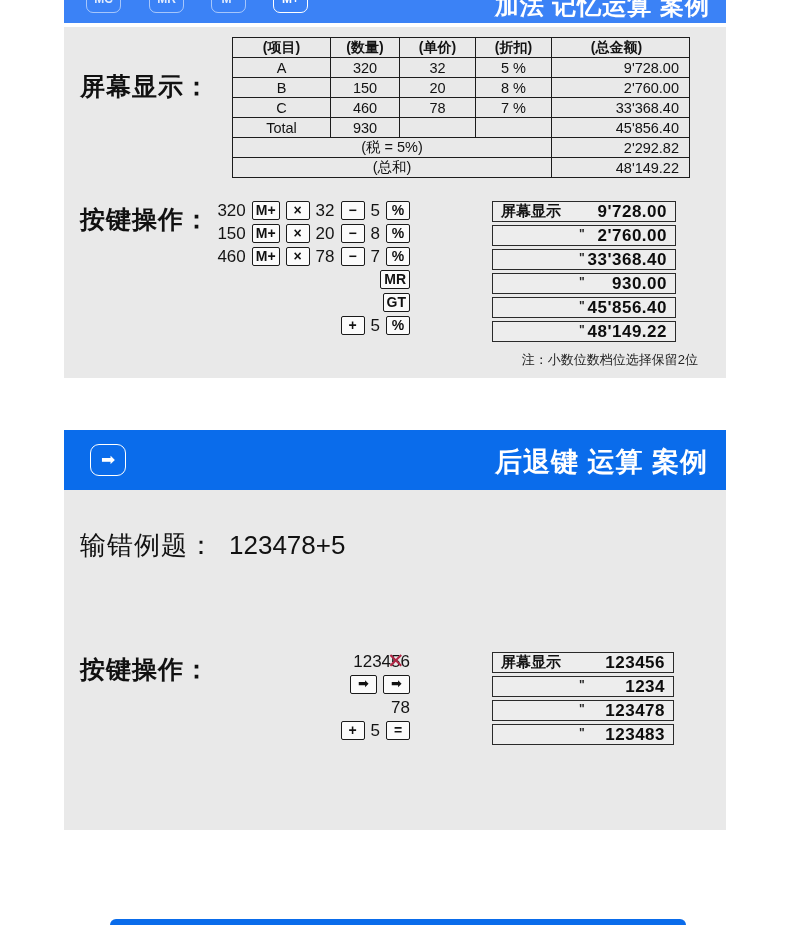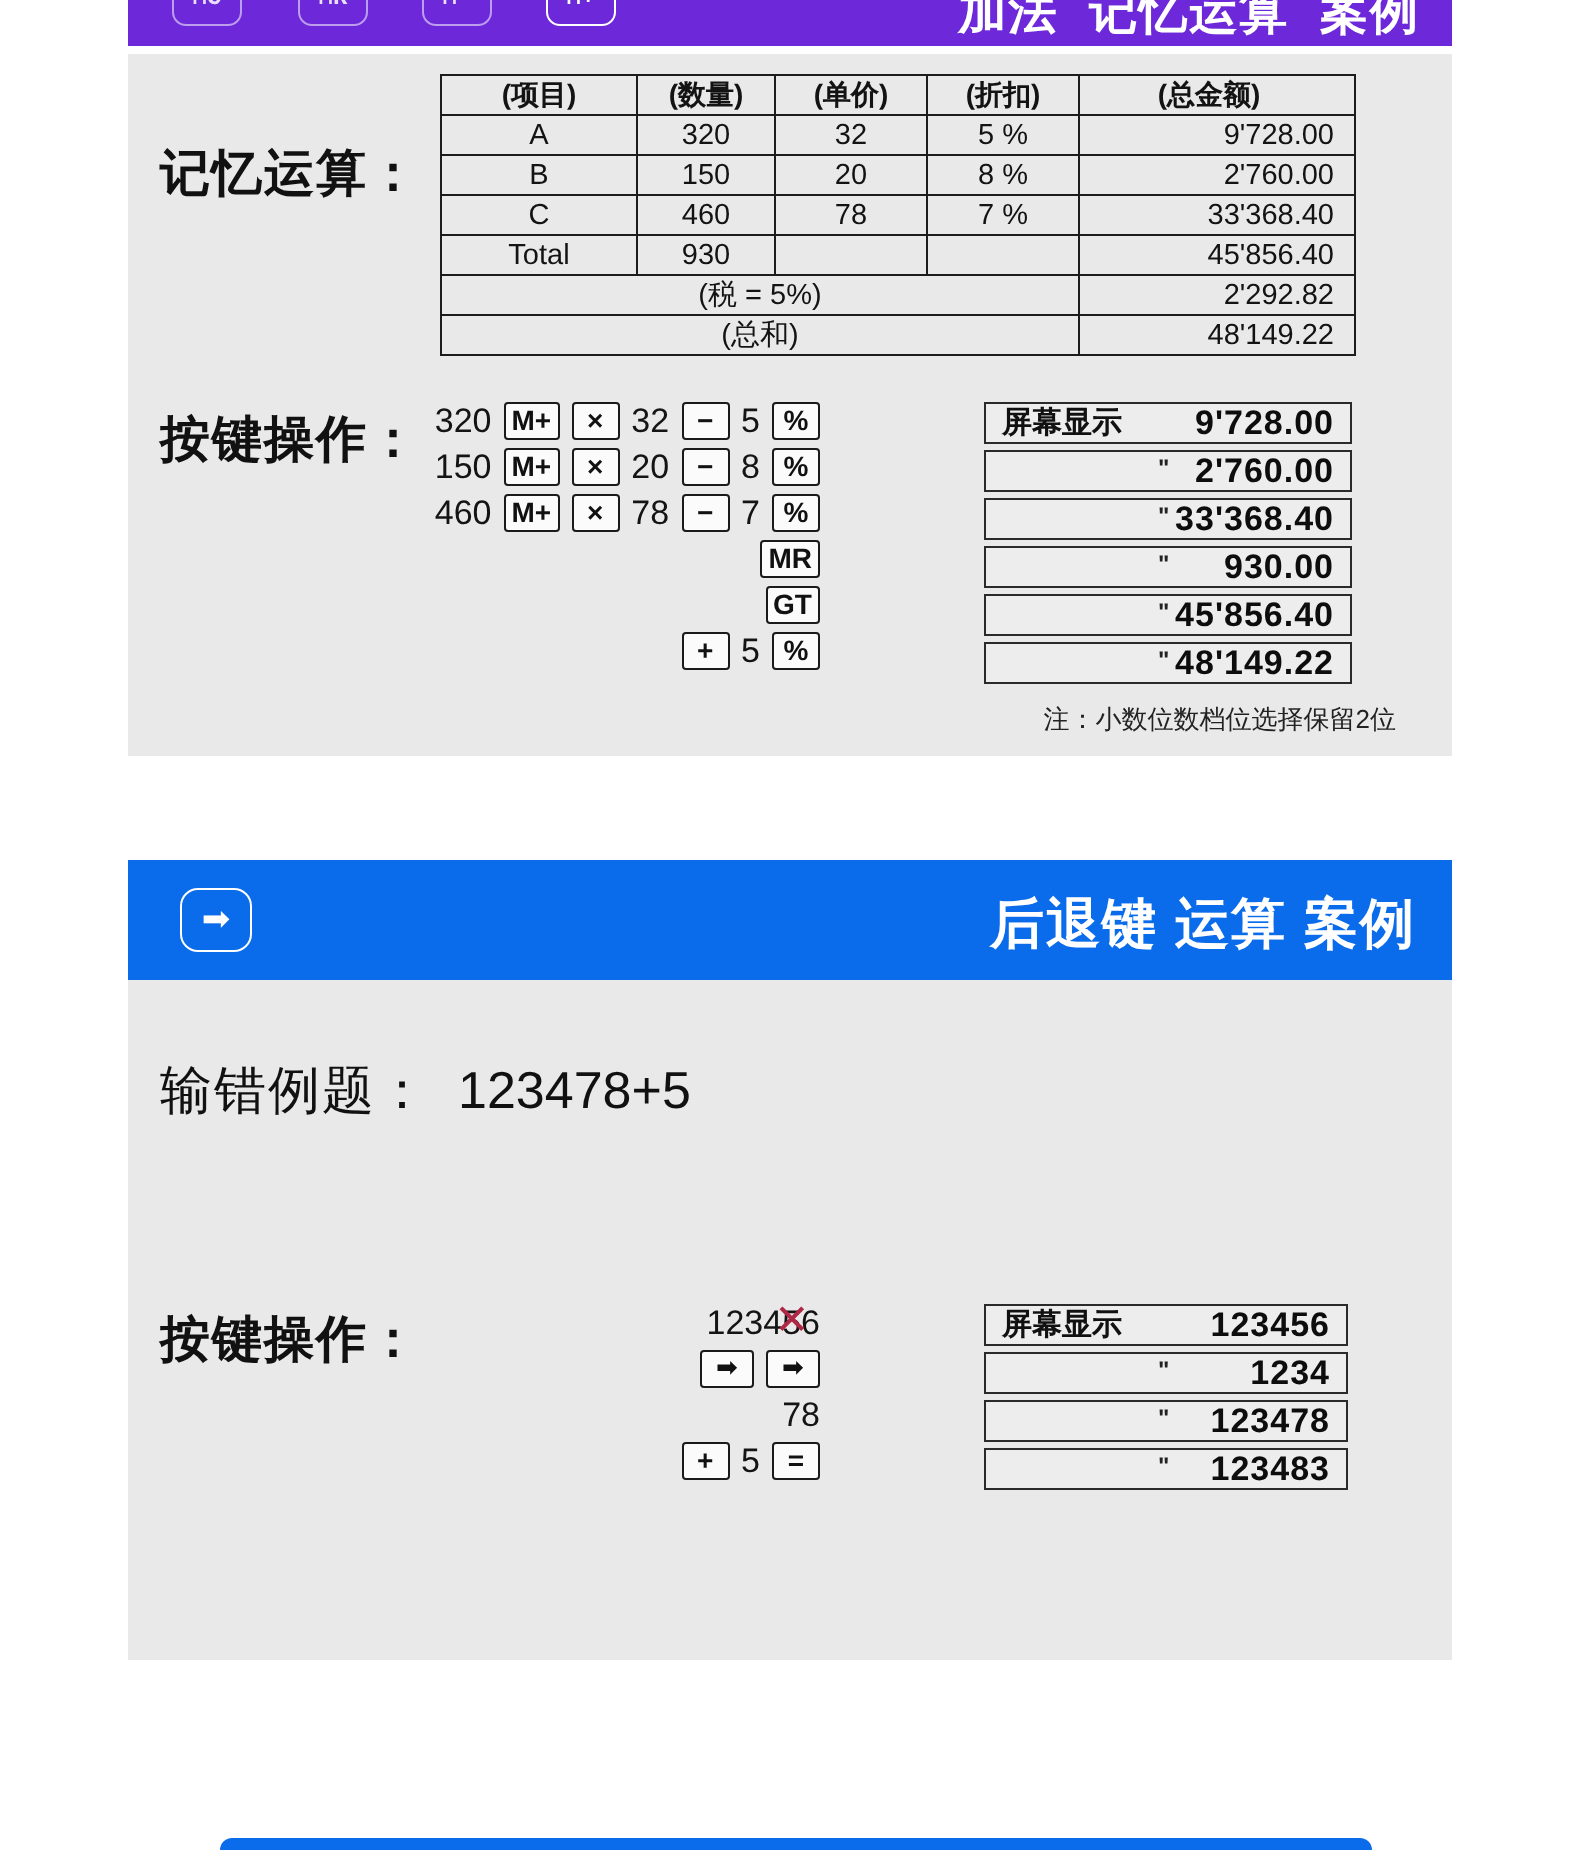--- a/index.html
+++ b/index.html
@@ -1,21 +1,21 @@
 <!DOCTYPE html>
 <html><head>
 <meta charset="utf-8">
 <style>
   * { margin:0; padding:0; box-sizing:border-box; }
   html,body { width:790px; height:925px; background:#ffffff; position:relative;
     font-family:"Liberation Sans","DejaVu Sans",sans-serif; color:#151515; }
   .abs { position:absolute; }
 
   
-  .topbar { left:64px; top:0; width:662px; height:23px; background:#6d28d9; overflow:hidden;font-family:Liberation Mono, monospace; }
+  .topbar { left:64px; top:0; width:662px; height:23px; background:#3b82f6; overflow:hidden; }
   .topbar-key { position:absolute; top:-15px; height:28px; width:35px;
     border:1.3px solid rgba(255,255,255,.55); border-radius:7px;
     color:rgba(255,255,255,.85); font-size:12px; font-weight:700;
     text-align:center; line-height:27px; }
   .topbar-key.hl { border:1.6px solid #ffffff; color:#ffffff; }
   .topbar-title { position:absolute; right:16px; top:-10px; color:#fff;
     font-size:24px; font-weight:700; letter-spacing:1px; white-space:nowrap; }
 
   .header2 { left:64px; top:430px; width:662px; height:60px; background:#0a6ceb; }
   .header2-btn { position:absolute; left:26px; top:14px; width:36px; height:32px;
@@ -28,21 +28,21 @@
     background:#0a6ceb; border-radius:8px 8px 0 0; }
 
   
   .panel1 { left:64px; top:27px; width:662px; height:351px; background:#e9e9e9; }
   .panel2 { left:64px; top:490px; width:662px; height:340px; background:#e9e9e9; }
 
   .big-label { position:absolute; font-size:25px; font-weight:700; color:#111;
     letter-spacing:1px; white-space:nowrap; }
 
   
-  table.invoice { position:absolute; left:156px; top:10px; border-collapse:collapse;padding-left:36px; }
+  table.invoice { position:absolute; left:168px; top:10px; border-collapse:collapse;padding-left:36px; }
   table.invoice td { border:1.6px solid #1c1c1c; height:20px; text-align:center;
     font-size:14.5px; font-weight:500; color:#131313; padding:0 2px; }
   table.invoice tr.head td { font-weight:600; font-size:14px; }
   table.invoice td.c0 { width:98px; }
   table.invoice td.c1 { width:69px; }
   table.invoice td.c2 { width:76px; }
   table.invoice td.c3 { width:76px; }
   table.invoice td.c4 { width:138px; text-align:right; padding-right:10px; }
 
   
@@ -79,21 +79,21 @@
 <div class="abs topbar">
   <div class="topbar-key" style="left:22px">MC</div>
   <div class="topbar-key" style="left:85px">MR</div>
   <div class="topbar-key" style="left:147px">M-</div>
   <div class="topbar-key hl" style="left:209px">M+</div>
   <div class="topbar-title">加法 记忆运算 案例</div>
 </div>
 
 <div class="abs panel1">
 
-  <div class="big-label" style="left:16px; top:43px">记忆运算：</div>
+  <div class="big-label" style="left:16px; top:43px">屏幕显示：</div>
 
   <table class="invoice">
     <tbody>
         <tr class="head">
       <td class="c0">(项目)</td>
       <td class="c1">(数量)</td>
       <td class="c2">(单价)</td>
       <td class="c3">(折扣)</td>
       <td class="c4" style="text-align:center">(总金额)</td>
     </tr>

